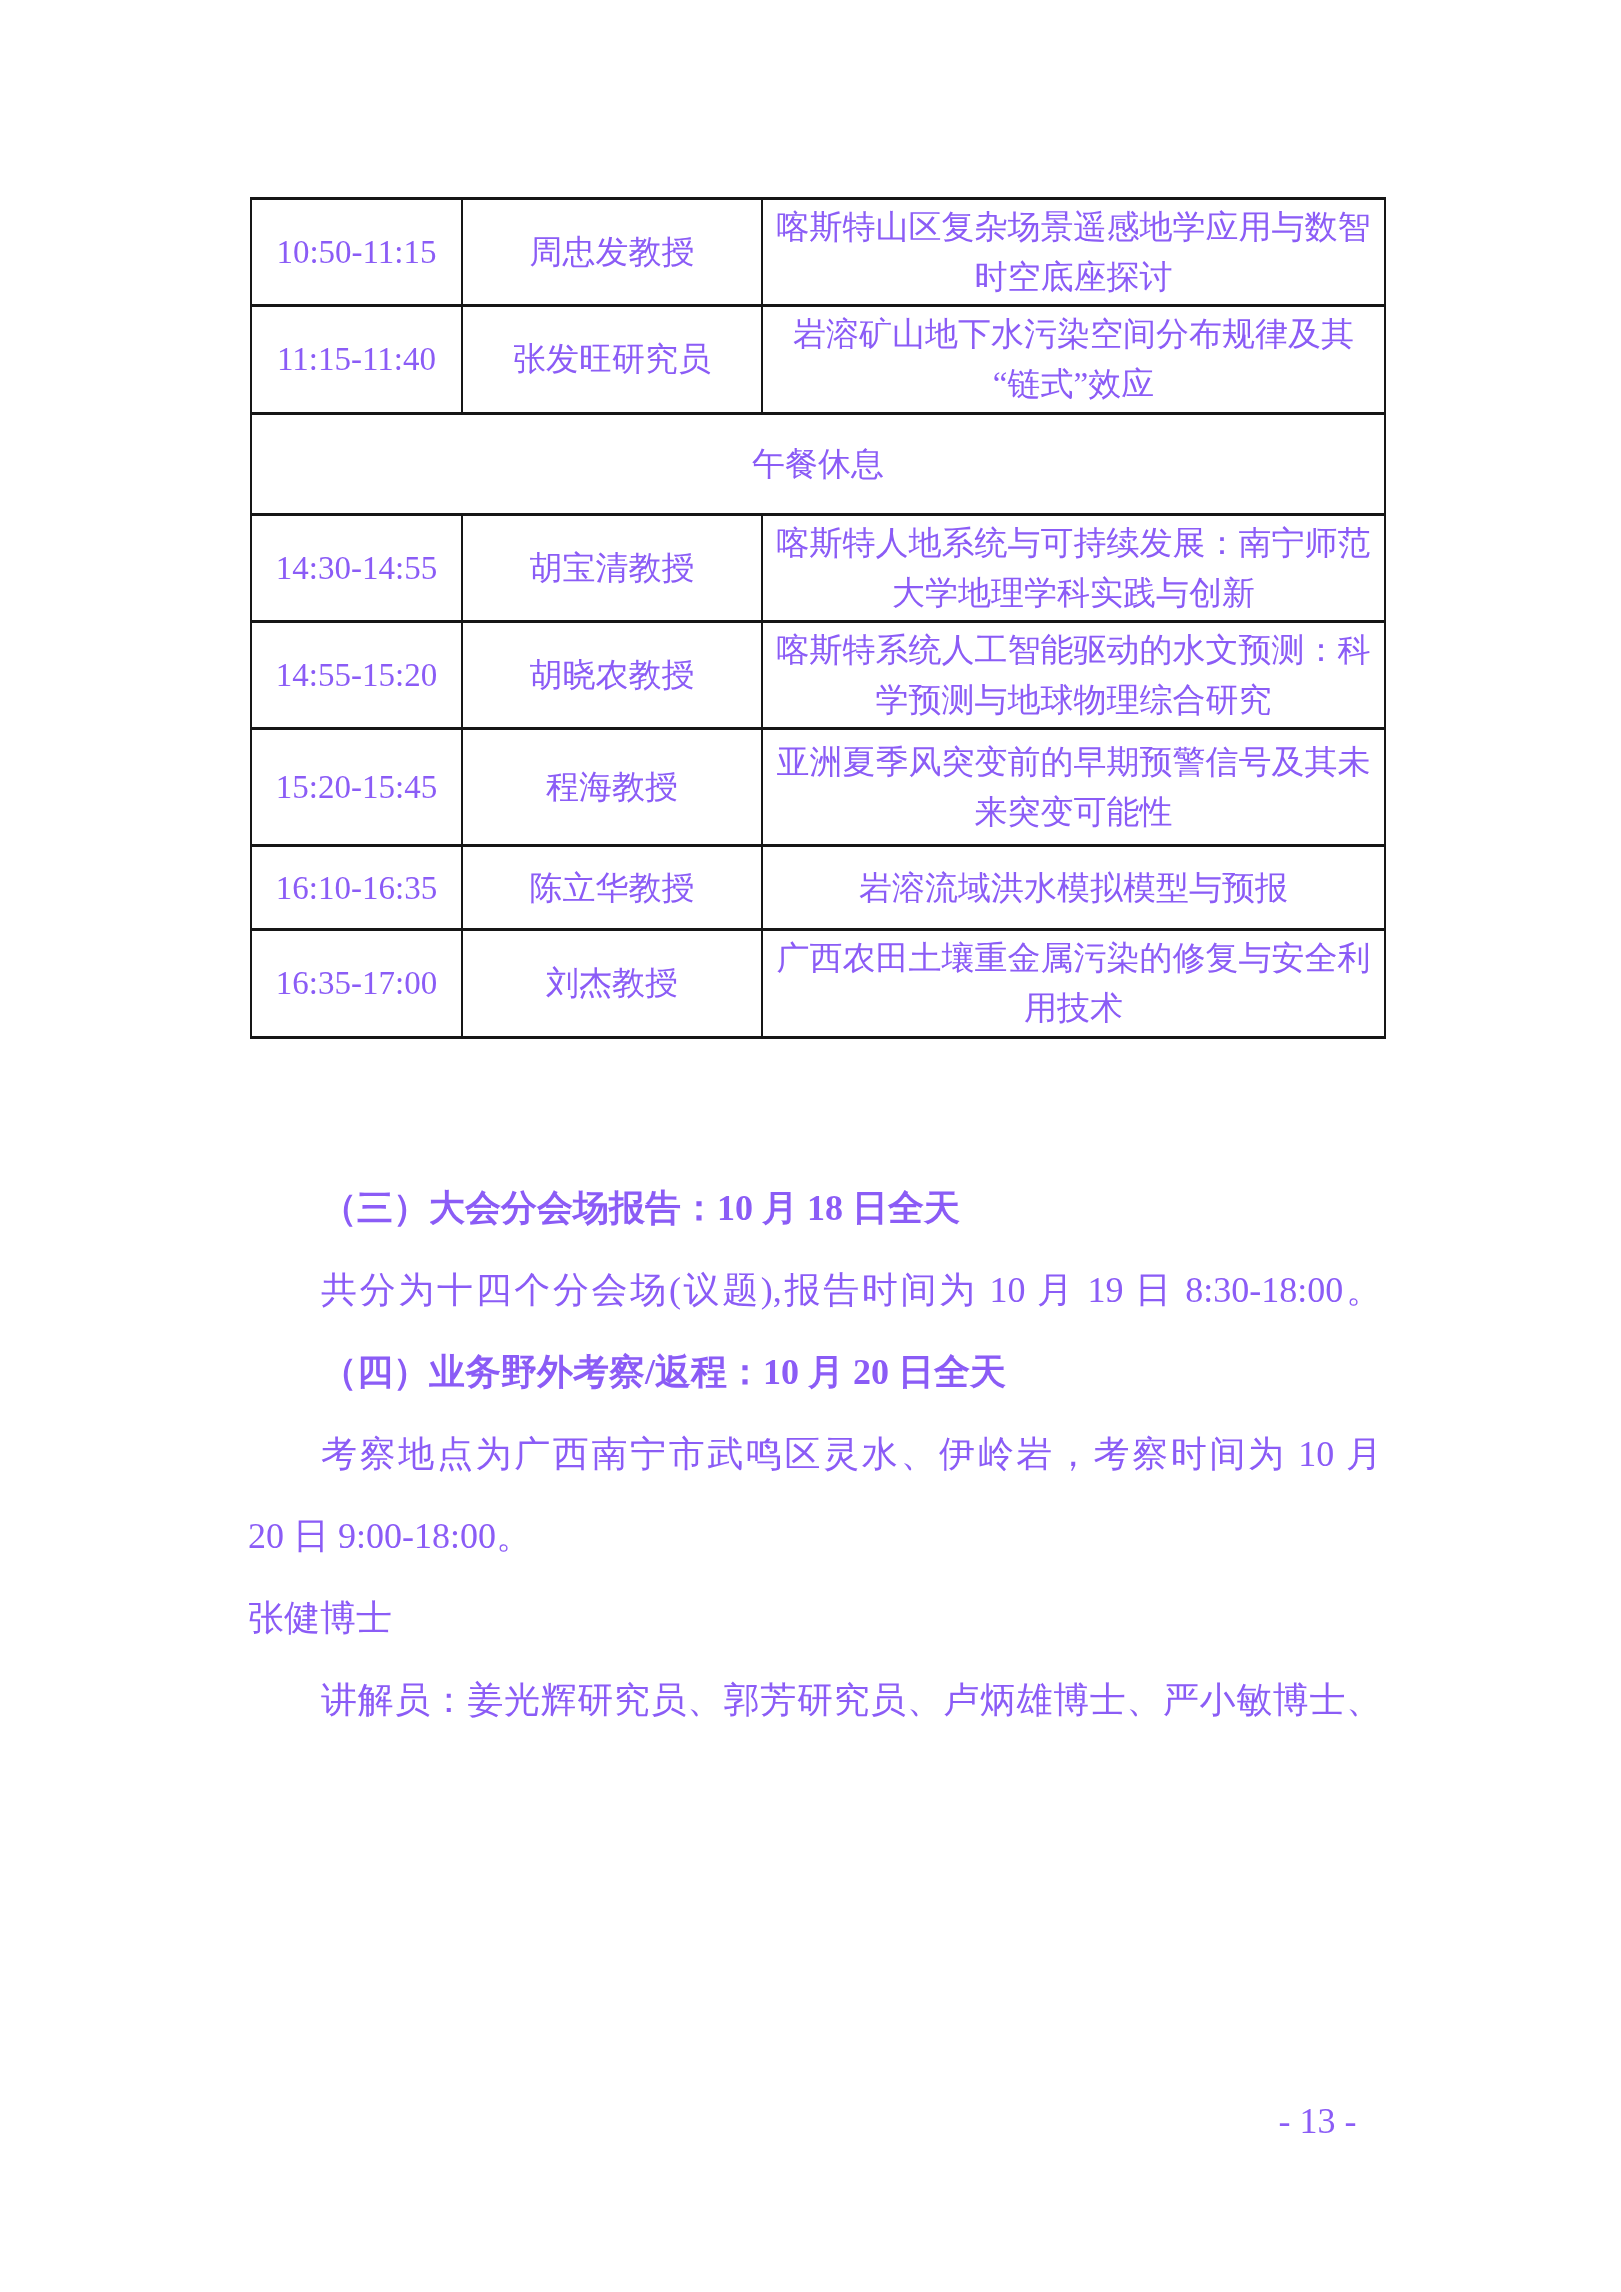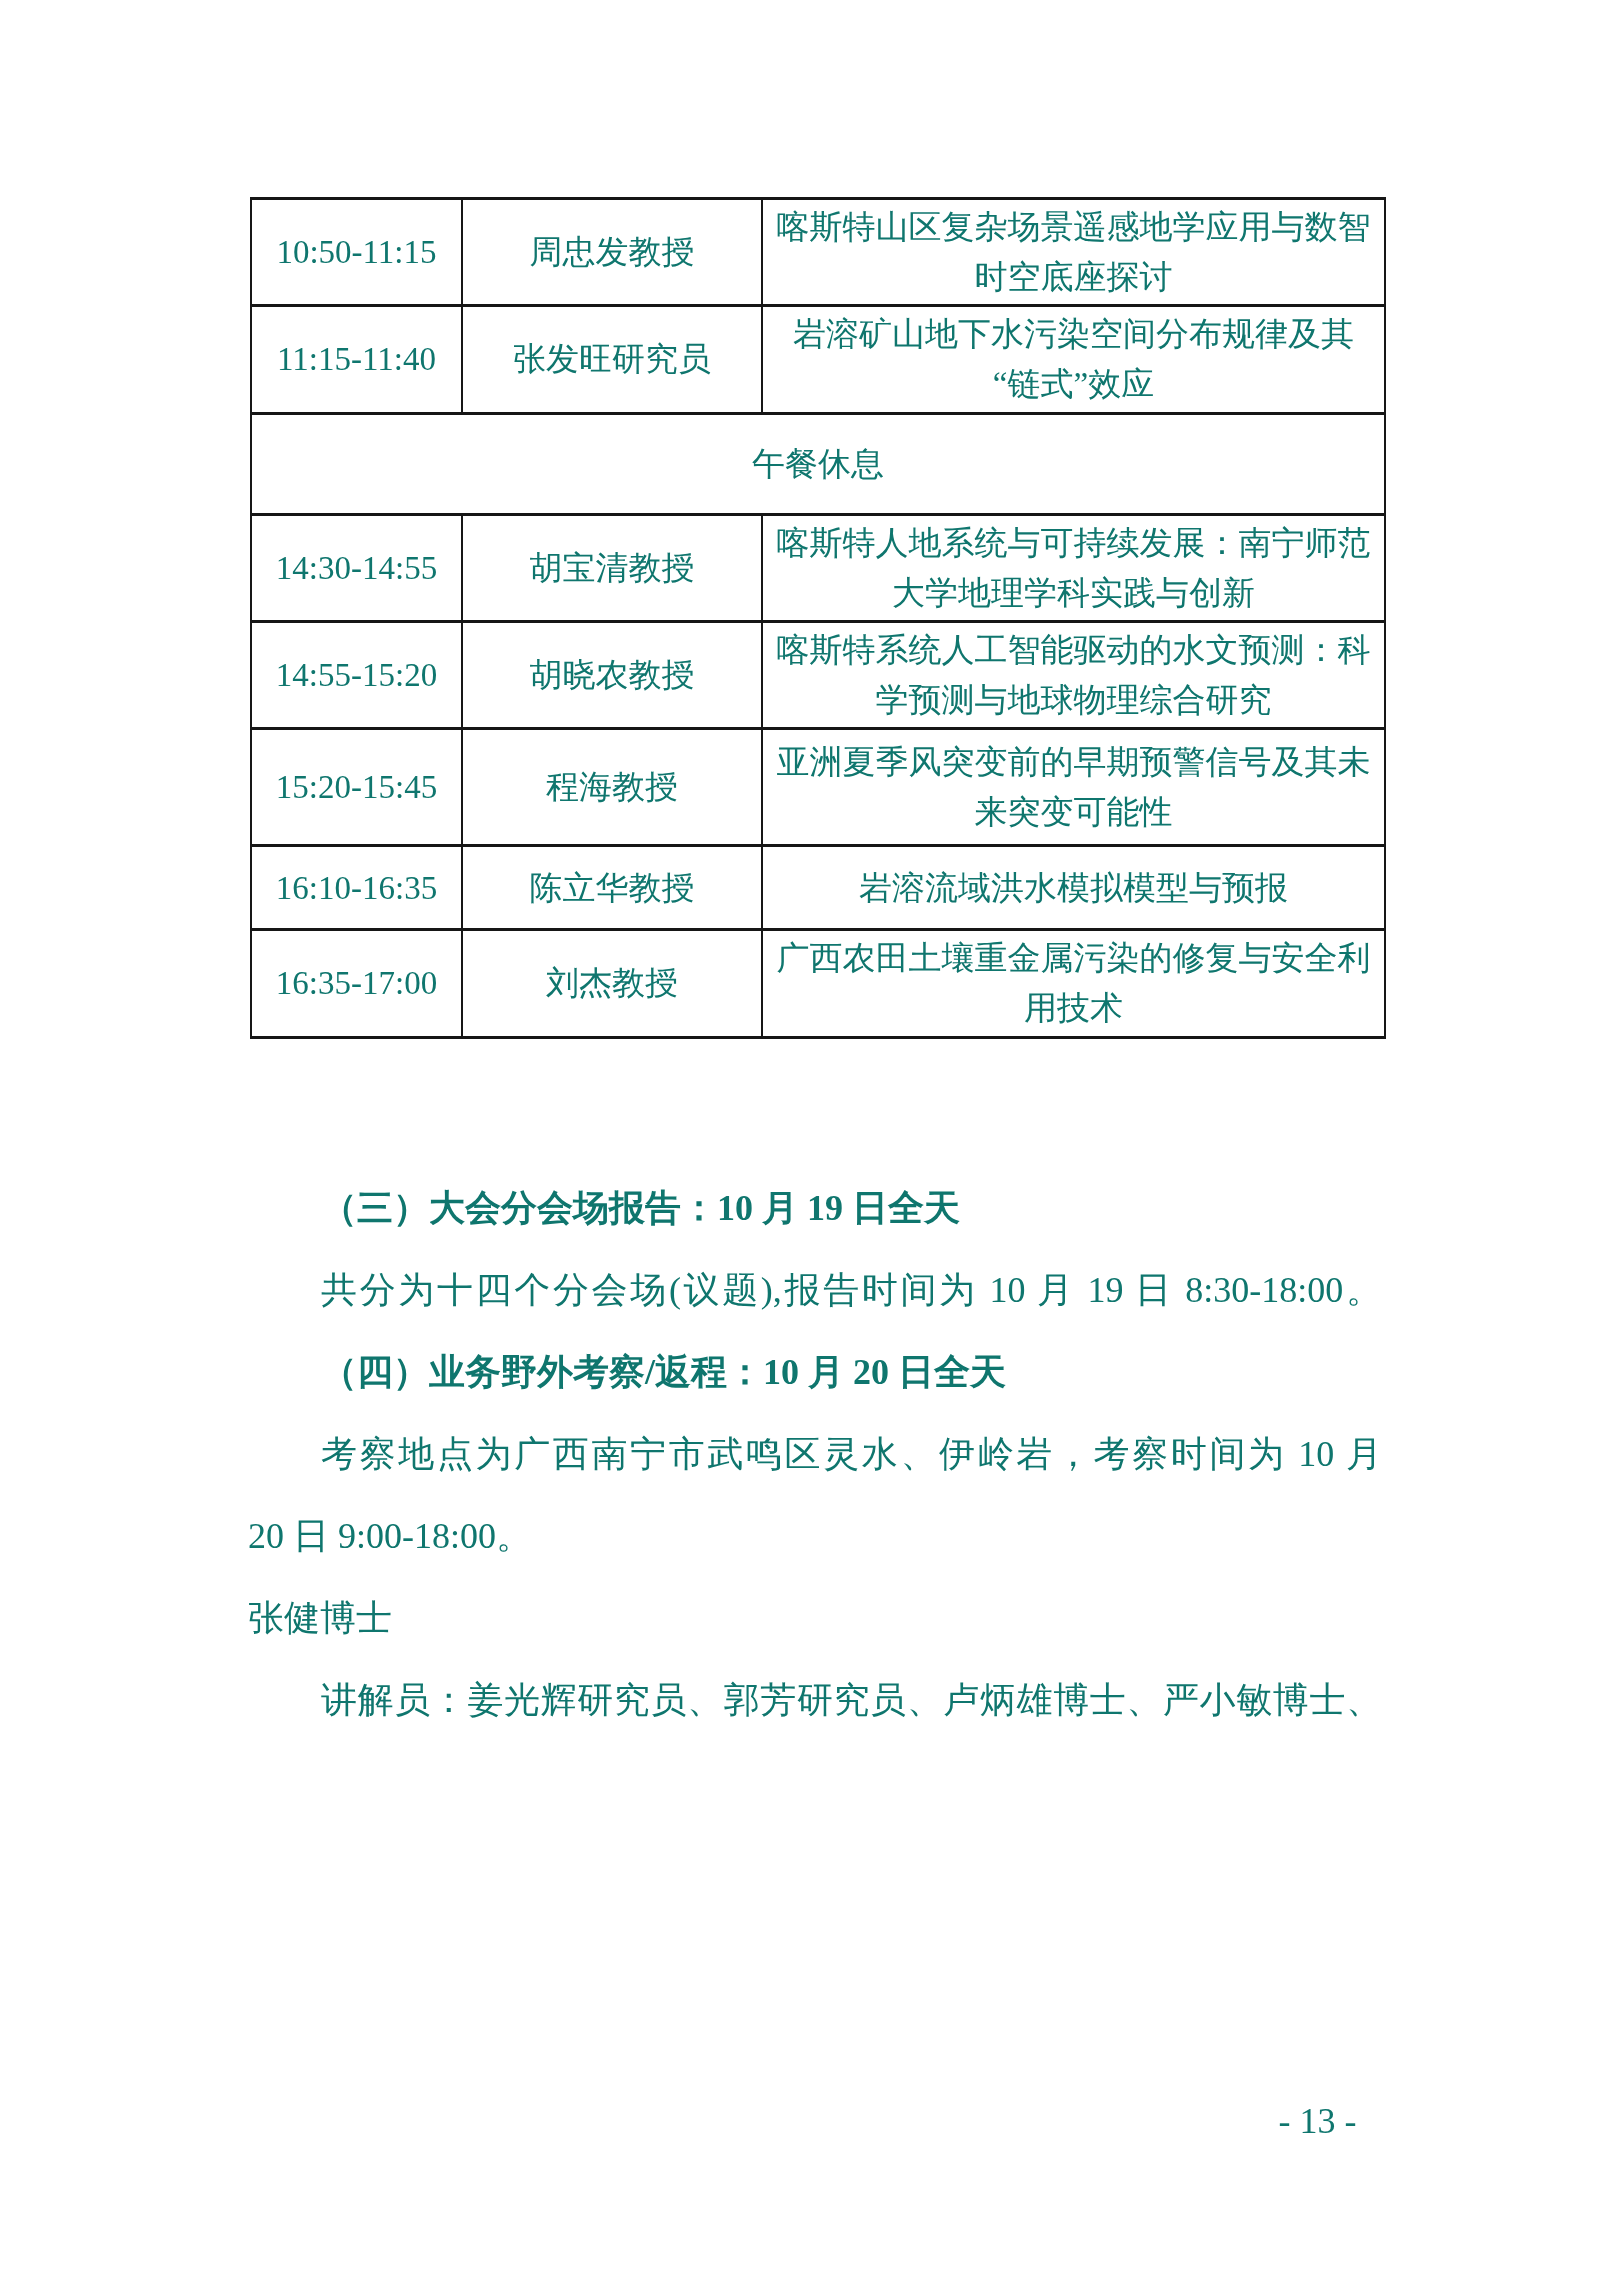--- a/index.html
+++ b/index.html
@@ -7,21 +7,21 @@
     padding: 0;
     background: #888;
   }
   .page {
     position: relative;
     width: 1621px;
     height: 2293px;
     margin: 0 auto;
     background: #ffffff;
     font-family: "Liberation Serif", "DejaVu Serif", serif;
-    color: #0f766e;
+    color: #8b5cf6;
     overflow: hidden;
   }
 
   
   .schedule {
     position: absolute;
     left: 250px;
     top: 197px;
     width: 1134px;
     border-collapse: collapse;
@@ -153,21 +153,21 @@
         <tr>
           <td class="cell-time">16:35-17:00</td>
           <td class="cell-speaker">刘杰教授</td>
           <td class="cell-title">广西农田土壤重金属污染的修复与安全利
 用技术</td>
         </tr>
       </tbody>
   </table>
 
   <div class="body-text">
-    <div class="tline heading indent">（三）大会分会场报告：10 月 19 日全天</div>
+    <div class="tline heading indent">（三）大会分会场报告：10 月 18 日全天</div>
     <div class="tline indent stretch">共分为十四个分会场(议题),报告时间为 10 月 19 日 8:30-18:00。</div>
     <div class="tline heading indent">（四）业务野外考察/返程：10 月 20 日全天</div>
     <div class="tline indent stretch">考察地点为广西南宁市武鸣区灵水、伊岭岩，考察时间为 10 月</div>
     <div class="tline">20 日 9:00-18:00。</div>
     <div class="tline">张健博士</div>
     <div class="tline indent stretch">讲解员：姜光辉研究员、郭芳研究员、卢炳雄博士、严小敏博士、</div>
   </div>
 
   <div class="page-number">- 13 -</div>
 

